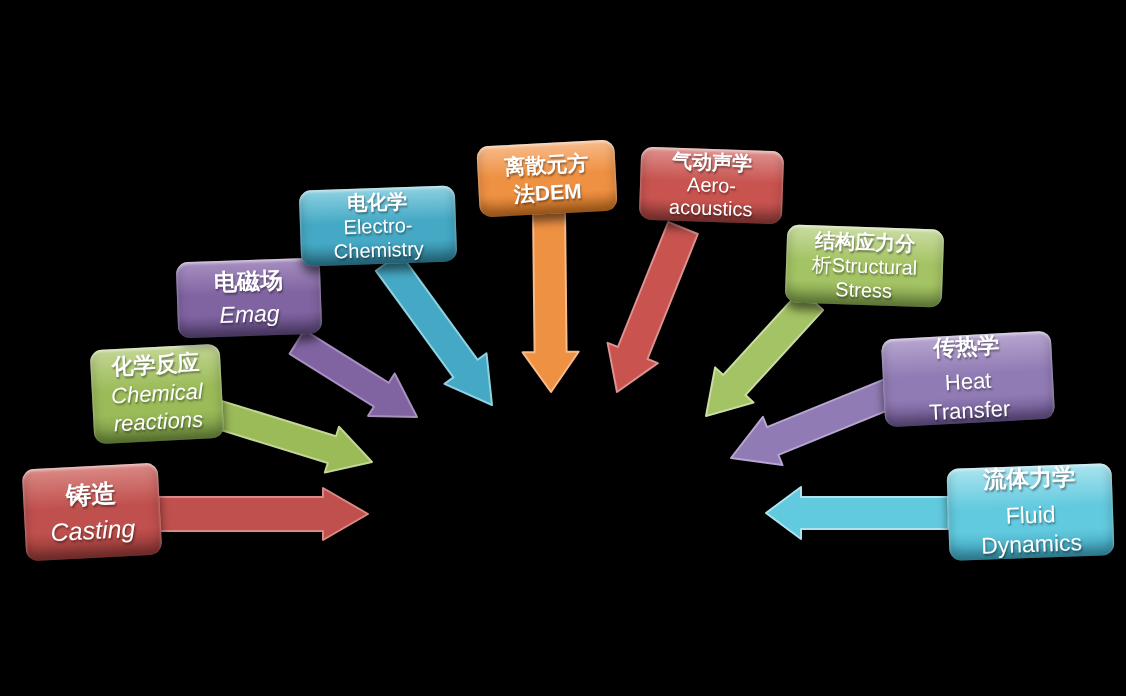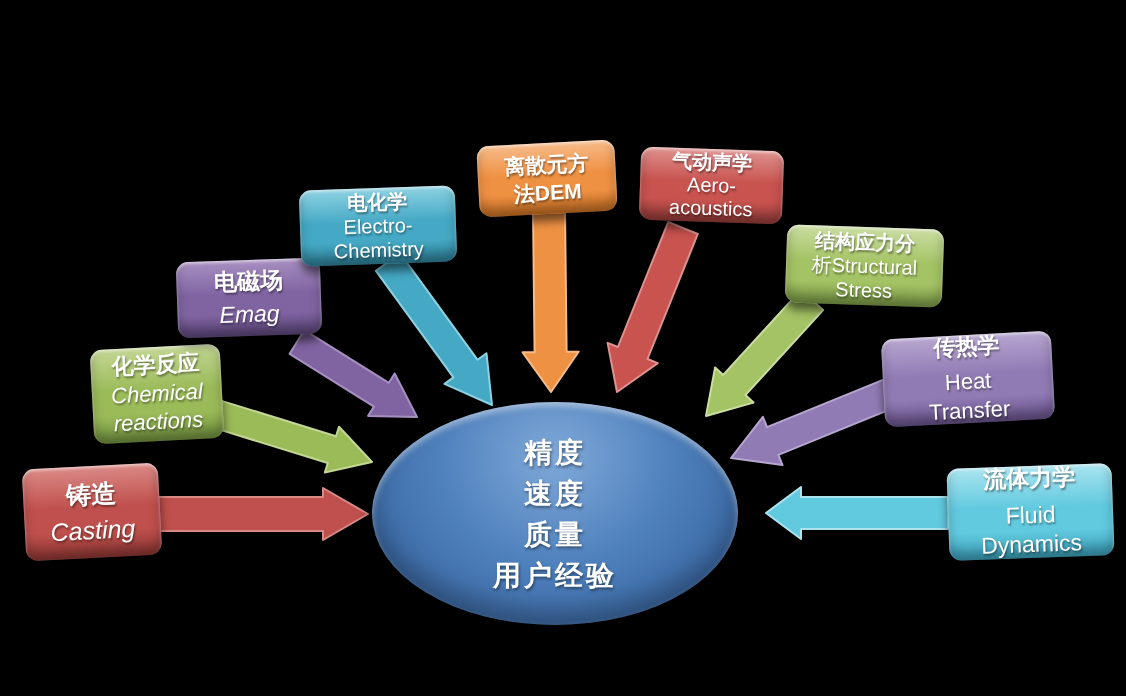--- a/index.html
+++ b/index.html
@@ -108,20 +108,14 @@
     <div class="line">Heat</div>
     <div class="line">Transfer</div>
   </div>
 
   <div class="node" id="node-fluid" style="background: linear-gradient(rgb(171, 228, 239) 0%, rgb(98, 202, 223) 45%, rgb(98, 202, 223) 70%, rgb(58, 159, 185) 100%);">
     <div class="line zh gap-after">流体力学</div>
     <div class="line">Fluid</div>
     <div class="line">Dynamics</div>
   </div>
 
-  <div id="center-ellipse" style="background: radial-gradient(at 50% 25%, rgb(127, 168, 216) 0%, rgb(79, 129, 189) 45%, rgb(47, 91, 150) 100%);">
-    <div class="cline">精度</div>
-    <div class="cline">速度</div>
-    <div class="cline">质量</div>
-    <div class="cline">用户经验</div>
-  </div>
 
 </div>
 
 </body></html>

